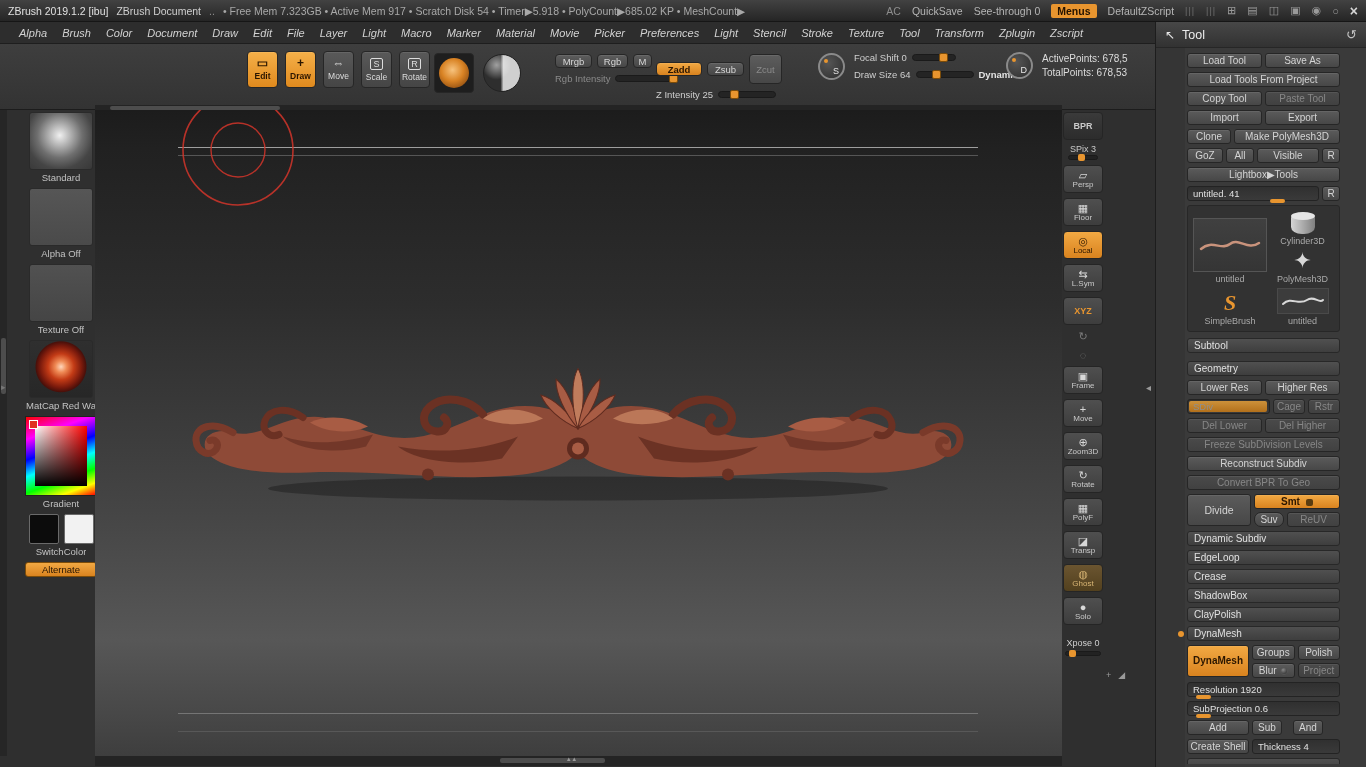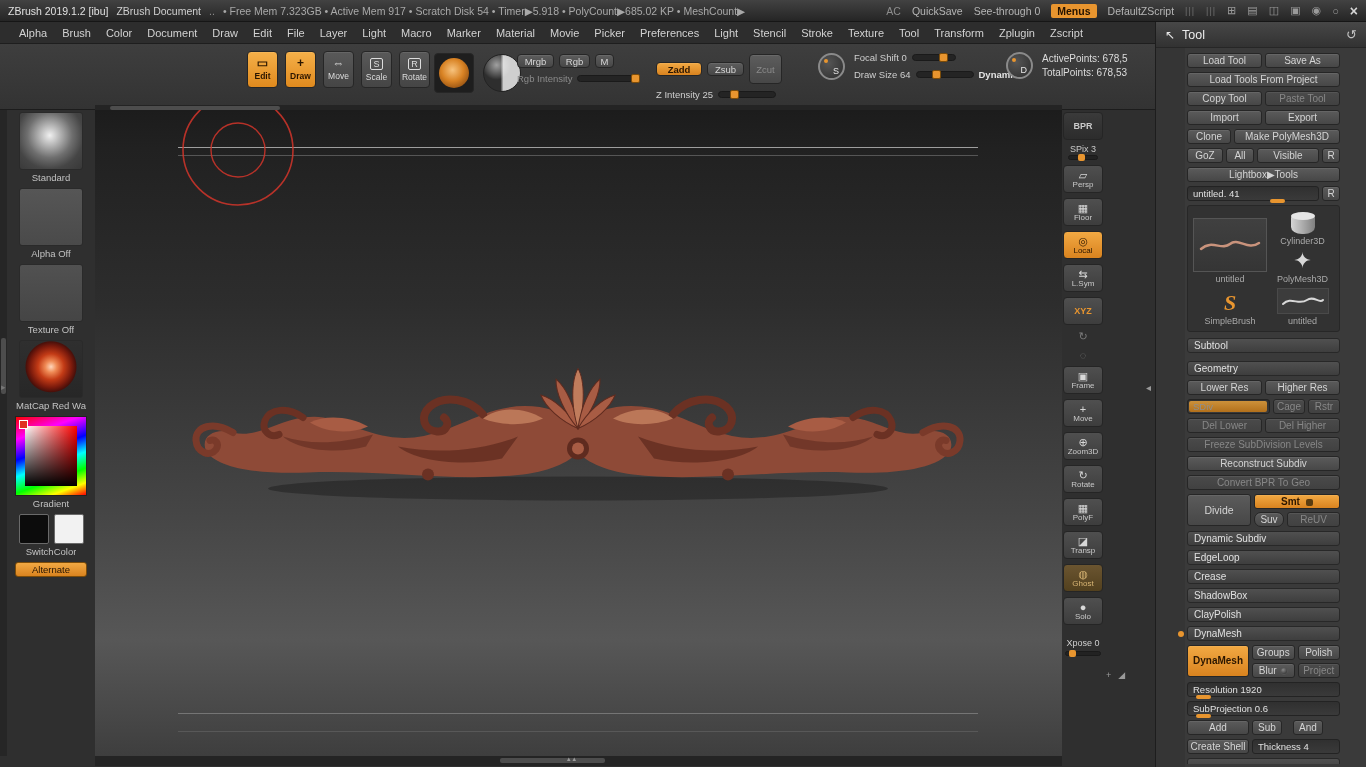--- a/index.html
+++ b/index.html
@@ -13,21 +13,21 @@
   .tb-dim{color:#8d8d8d;}
   .tb-stats{color:#a8a8a8;}
   .tb-right{margin-left:auto;display:flex;align-items:center;gap:11px;}
   .menus-badge{background:#e8952f;color:#241300;padding:1px 6px;border-radius:2px;font-weight:bold;}
   .tb-grip{color:#6f6f6f;letter-spacing:1px;font-size:9px;}
   .tb-ic{color:#9a9a9a;font-size:11px;}
   .tb-close{color:#d5d5d5;font-size:14px;font-weight:bold;}
 
   
   #menubar{position:absolute;left:0;top:22px;width:1155px;height:22px;background:#2d2d2d;border-bottom:1px solid #1e1e1e;display:flex;align-items:center;padding:0 12px;gap:1px;font-size:11px;color:#d2d2d2;}
-  .menu-item{padding:2px 7px;border-radius:2px;cursor:default;}
+  .menu-item{padding:2px 7px;border-radius:2px;cursor:default;font-style:italic;}
 
   
   #shelf{position:absolute;left:0;top:44px;width:1155px;height:66px;background:linear-gradient(#3e3e3e,#333333);border-bottom:1px solid #1c1c1c;}
   .shelf-g{position:absolute;display:flex;align-items:center;gap:7px;}
   .btn{display:inline-flex;align-items:center;justify-content:center;background:linear-gradient(#5d5d5d,#474747);border:1px solid #262626;border-radius:4px;color:#d6d6d6;font-size:10.5px;box-shadow:inset 0 1px 0 rgba(255,255,255,.08);}
   .btn.orange{background:linear-gradient(#f2a943,#d9831f);color:#2b1600;font-weight:bold;}
   .btn.dim{color:#8a8a8a;}
   .tool-btn{width:31px;height:37px;display:flex;flex-direction:column;align-items:center;justify-content:center;gap:2px;border-radius:4px;border:1px solid #262626;background:linear-gradient(#595959,#454545);font-size:8.5px;color:#ddd;box-shadow:inset 0 1px 0 rgba(255,255,255,.08);}
   .tool-btn.orange{background:linear-gradient(#f5b049,#e08a1e);color:#2b1600;font-weight:bold;}
   .ticon{font-size:12px;line-height:11px;}
@@ -42,21 +42,21 @@
   .hslider{position:relative;height:7px;background:#242424;border:1px solid #1a1a1a;border-radius:4px;}
   .hknob{position:absolute;top:-2px;width:9px;height:9px;background:#e8952f;border:1px solid #7c4c09;border-radius:2px;}
   .dial{width:27px;height:27px;border-radius:50%;border:2px solid #8a8a8a;background:radial-gradient(circle at 35% 35%,#565656,#2c2c2c);position:relative;display:flex;align-items:flex-end;justify-content:flex-end;padding:2px 4px;}
   .dial::after{content:"";position:absolute;left:4px;top:4px;width:4px;height:4px;border-radius:50%;background:#e8952f;}
   .dial-letter{font-size:9px;color:#e6e6e6;}
   .pts{font-size:10px;color:#dcdcdc;line-height:13px;}
 
   
   #left-scroll{position:absolute;left:0;top:110px;width:7px;height:646px;background:#262626;}
   #left-scroll .vthumb{position:absolute;left:1px;top:228px;width:5px;height:56px;background:#4d4d4d;border-radius:2px;}
-  #left-tray{position:absolute;left:9px;top:112px;width:84px;display:flex;flex-direction:column;align-items:center;gap:5px;font-size:9.5px;color:#c2c2c2;}
+  #left-tray{position:absolute;left:19px;top:112px;width:84px;display:flex;flex-direction:column;align-items:center;gap:5px;font-size:9.5px;color:#c2c2c2;}
   .tray-item{display:flex;flex-direction:column;align-items:center;gap:2px;}
   .tray-label{font-size:9.5px;color:#c2c2c2;max-width:80px;overflow:hidden;white-space:nowrap;}
   .thumb{width:64px;height:58px;background:#474747;border:1px solid #2a2a2a;border-radius:3px;}
   .thumb.standard{background:radial-gradient(circle at 48% 40%,#f0f0f0 0%,#b5b5b5 22%,#6f6f6f 48%,#454545 72%,#383838 100%);}
   .thumb.dots{background-color:#2e2e2e;background-image:radial-gradient(circle at 16% 82%,#fff 3px,transparent 4px),radial-gradient(circle at 33% 65%,#eee 2.5px,transparent 3.5px),radial-gradient(circle at 50% 49%,#ddd 2px,transparent 3px),radial-gradient(circle at 66% 33%,#ccc 1.8px,transparent 2.8px),radial-gradient(circle at 82% 17%,#bbb 1.5px,transparent 2.5px);}
   .thumb.alpha{background:linear-gradient(#565656,#4a4a4a);}
   .thumb.texture{background:linear-gradient(#515151,#454545);}
   .thumb.matcap{background:radial-gradient(circle 26px at 50% 46%,#ffd6bb 0%,#ef8a55 22%,#c33b16 50%,#7a1a0c 80%,#4a100a 96%,rgba(0,0,0,0) 100%),linear-gradient(#2f2f2f,#272727);}
   .picker{width:72px;height:80px;position:relative;border:1px solid #222;background:linear-gradient(160deg,#f00 0%,#f0f 22%,#00f 42%,#0ff 58%,#0f0 74%,#ff0 88%,#f00 100%);}
   .picker .inner{position:absolute;left:9px;top:9px;right:9px;bottom:9px;background:linear-gradient(to bottom,rgba(0,0,0,0),#000),linear-gradient(to right,#fff,#f00);}
@@ -203,21 +203,21 @@
     </div>
   </div>
 
   <div class="shelf-g" style="left:434px;top:9px;gap:9px;">
     <div class="swatch-brush">
         <div class="ball"></div>
       </div>
     <div class="swatch-mat"></div>
   </div>
 
-  <div class="shelf-g stack" style="left:517px;top:10px;">
+  <div class="shelf-g stack" style="left:555px;top:10px;">
     <div class="mini-row">
       <div class="btn" style="width:37px;height:14px;font-size:9.5px;">Mrgb</div>
       <div class="btn" style="width:31px;height:14px;font-size:9.5px;">Rgb</div>
       <div class="btn" style="width:19px;height:14px;font-size:9.5px;">M</div>
     </div>
     <div class="mini-row">
       <span class="slabel9 dim">Rgb Intensity</span>
       <div class="hslider" style="width:62px;">
           <div class="hknob" style="left:88%;"></div>
         </div>

